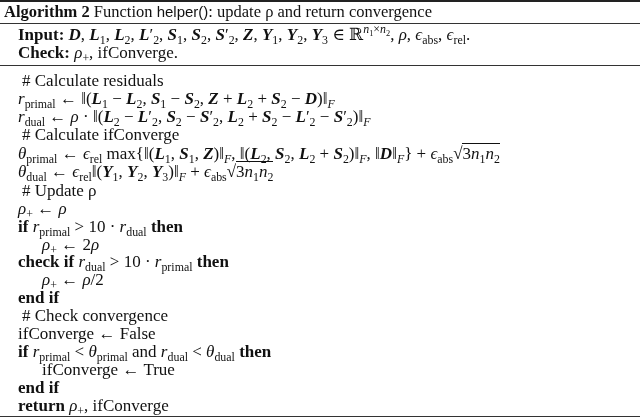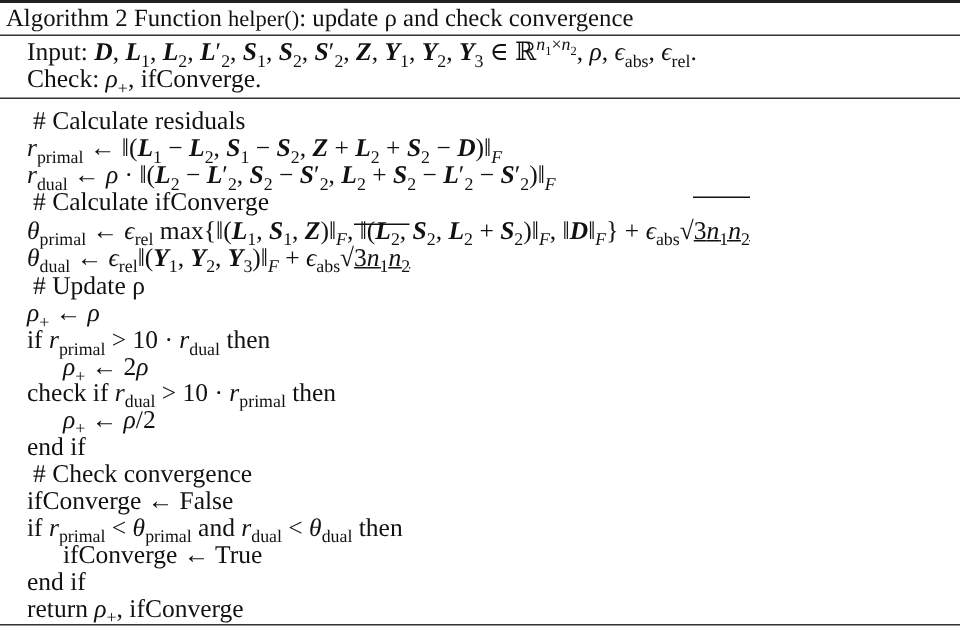--- a/index.html
+++ b/index.html
@@ -3,39 +3,39 @@
 <meta charset="utf-8">
 <style>
   html, body { margin: 0; padding: 0; background: #ffffff; }
   body { width: 640px; height: 418px; overflow: hidden; position: relative;
          font-family: "Liberation Serif", "DejaVu Serif", serif; color: #111; }
   .algo { position: absolute; left: 0; top: 0; width: 640px; }
   .rule-thick { position: absolute; left: 0; width: 640px; height: 2px; background: #222; }
   .rule-thin { position: absolute; left: 0; width: 640px; height: 1px; background: #333; }
   .line { position: absolute; left: 18px; white-space: nowrap; font-size: 17px; line-height: 18px; }
   .caption { left: 4px; top: 3px; font-size: 16.5px; }
-  .b { font-weight: normal; }
-  .mono { font-family: Liberation Serif, serif; font-size: 15px; }
+  .b { font-weight: bold; }
+  .mono { font-family: Liberation Sans, sans-serif; font-size: 15px; }
   .m { font-style: italic; }
   .mb { font-weight: bold; font-style: italic; }
   sub, sup { font-size: 70%; line-height: 0; }
   .comment { left: 22px; }
   .ind1 { left: 42px; }
-  .sqrt { border-top: 1px solid #111; padding-top: 12px; text-decoration: underline; }
+  .sqrt { border-top: 1px solid #111; padding-top: 0px; }
 </style>
 </head>
 <body>
 
 <div class="algo">
   <div class="rule-thick" style="top:0px"></div>
 
   <div class="line caption">
     <span class="b">Algorithm 2</span>
     <span>Function</span>
-    <span class="mono">helper()</span><span>: update ρ and check convergence</span>
+    <span class="mono">helper()</span><span>: update ρ and return convergence</span>
   </div>
 
   <div class="rule-thin" style="top:23px"></div>
 
   <div class="line" style="top:26px">
     <span class="b">Input:</span>
     <span><span class="mb">D</span>, <span class="mb">L</span><sub>1</sub>, <span class="mb">L</span><sub>2</sub>, <span class="mb">L</span>′<sub>2</sub>, <span class="mb">S</span><sub>1</sub>, <span class="mb">S</span><sub>2</sub>, <span class="mb">S</span>′<sub>2</sub>, <span class="mb">Z</span>, <span class="mb">Y</span><sub>1</sub>, <span class="mb">Y</span><sub>2</sub>, <span class="mb">Y</span><sub>3</sub> ∈ ℝ<sup><span class="m">n</span><sub>1</sub>×<span class="m">n</span><sub>2</sub></sup>, <span class="m">ρ</span>, <span class="m">ϵ</span><sub>abs</sub>, <span class="m">ϵ</span><sub>rel</sub>.</span>
   </div>
 
   <div class="line" style="top:44px">

